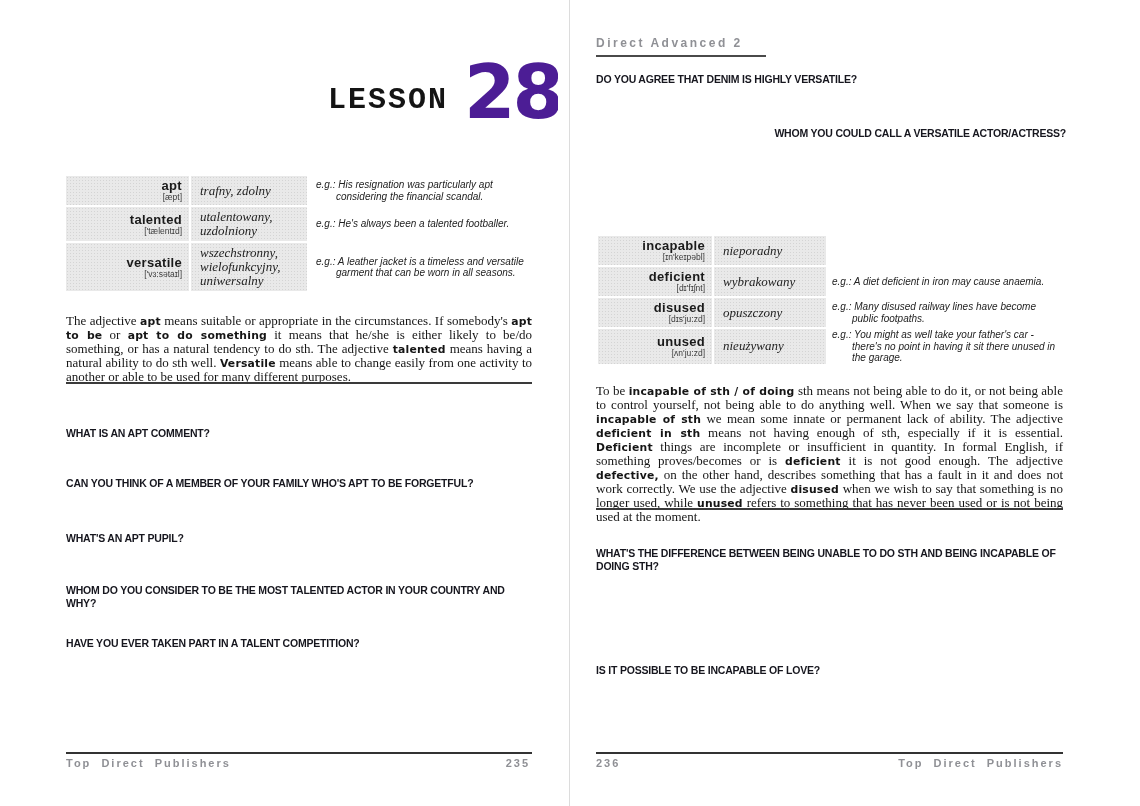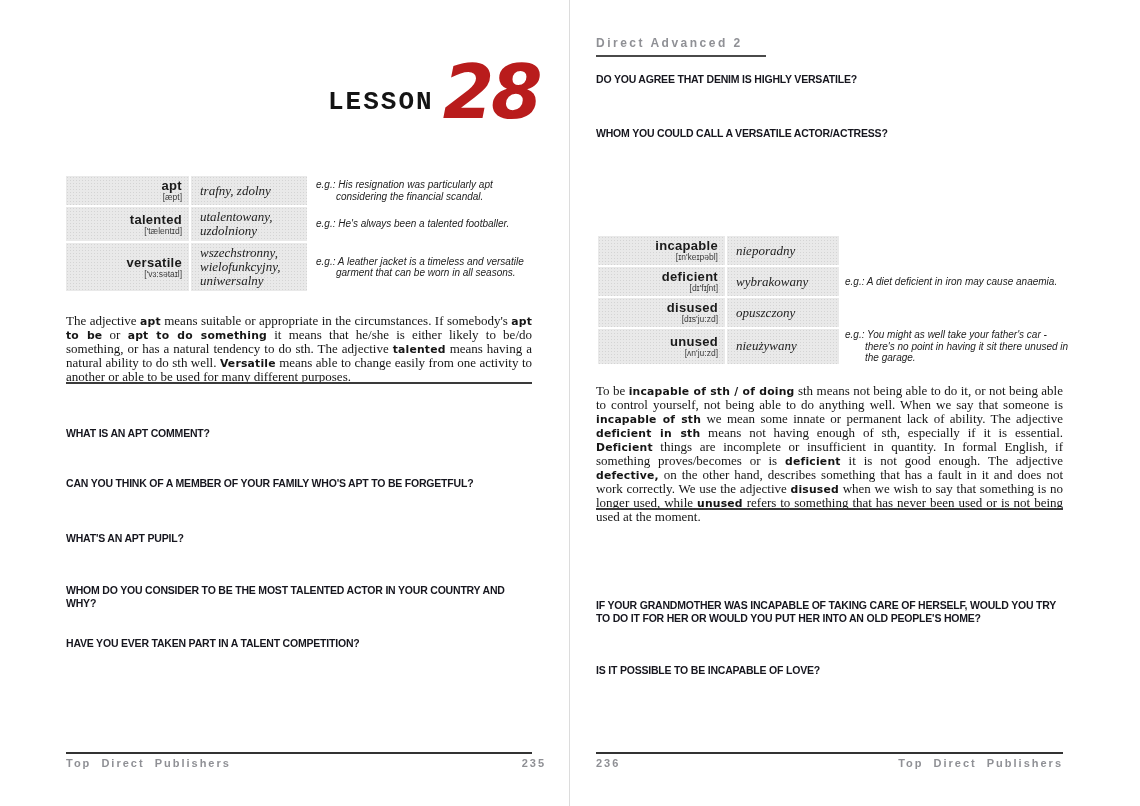--- a/index.html
+++ b/index.html
@@ -10,25 +10,25 @@
   }
   .page { position:absolute; top:0; width:570px; height:806px; background:#fff; }
   #page-left { left:0; }
   #page-right { left:558px; }
   .gutter { position:absolute; left:569px; top:0; width:1px; height:806px; background:#dcdcdc; }
 
   
   .lesson-header { position:absolute; top:62px; left:328px; display:flex; align-items:flex-end; }
   .lesson-word {
     font-family:"Liberation Mono", monospace; font-weight:bold;
-    font-size:26px; letter-spacing:2px; color:#141414; padding-bottom:6px;
+    font-size:30px; letter-spacing:2px; color:#141414; padding-bottom:6px;
   }
   .lesson-number {
     font-family:"DejaVu Sans", sans-serif; font-weight:bold;
-    font-size:74px; line-height:0.82; color:#b91c1c; letter-spacing:-3px; margin-left:9px;font-style:italic;
+    font-size:74px; line-height:0.82; color:#4c1d95; letter-spacing:-3px; margin-left:16px;
   }
 
   
   .run-header {
     position:absolute; top:36px; left:38px; width:170px;
     font-weight:bold; font-size:12px; letter-spacing:2.5px; color:#8f9095;
     border-bottom:2px solid #4a4a4a; padding-bottom:5px;
   }
 
   
@@ -50,21 +50,21 @@
     font-family:"Liberation Serif", serif; font-style:italic; font-size:13px;
     color:#222; padding:3px 4px 3px 9px; line-height:14px;
   }
   .vexample { display:flex; align-items:center; font-style:italic; font-size:10px; line-height:11.5px; color:#222; }
   .vexample span { display:block; padding-left:20px; text-indent:-20px; }
 
   #vocab-left .word-cell { width:123px; }
   #vocab-left .trans-cell { width:116px; }
   #vocab-left .vexample { margin-left:9px; width:216px; }
 
-  #vocab-right .word-cell { width:127px; min-height:26px; }
+  #vocab-right .word-cell { width:114px; min-height:26px; }
   #vocab-right .trans-cell { width:112px; }
   #vocab-right .vexample { margin-left:6px; width:228px; }
 
   
   .para {
     position:absolute; font-family:"Liberation Serif", serif;
     font-size:13px; line-height:14px; text-align:justify; color:#151515;
   }
   .para .term {
     font-family:"DejaVu Sans", sans-serif; font-weight:bold;
@@ -135,29 +135,29 @@
   <div class="divider" style="top:382px; left:66px; width:466px;"></div>
 
   <div class="question" style="top:427px; left:66px; width:466px;">WHAT IS AN APT COMMENT?</div>
   <div class="question" style="top:477px; left:66px; width:466px;">CAN YOU THINK OF A MEMBER OF YOUR FAMILY WHO'S APT TO BE FORGETFUL?</div>
   <div class="question" style="top:532px; left:66px; width:466px;">WHAT'S AN APT PUPIL?</div>
   <div class="question" style="top:584px; left:66px; width:466px;">WHOM DO YOU CONSIDER TO BE THE MOST TALENTED ACTOR IN YOUR COUNTRY AND WHY?</div>
   <div class="question" style="top:637px; left:66px; width:466px;">HAVE YOU EVER TAKEN PART IN A TALENT COMPETITION?</div>
 
   <div class="footer-rule" style="left:66px; width:466px;"></div>
   <div class="footer-text" style="left:66px;">Top Direct Publishers</div>
-  <div class="footer-text page-num" style="right:24px;text-align:center;">235</div>
+  <div class="footer-text page-num" style="right:40px;text-align:center;">235</div>
 </div>
 
 <div class="page" id="page-right">
 
   <div class="run-header">Direct Advanced 2</div>
 
   <div class="question" style="top:73px; left:38px; width:470px;">DO YOU AGREE THAT DENIM IS HIGHLY VERSATILE?</div>
-  <div class="question" style="top:127px; left:38px; width:470px;">WHOM YOU COULD CALL A VERSATILE ACTOR/ACTRESS?</div>
+  <div class="question" style="top:127px; left:38px; width:470px;text-align:right;">WHOM YOU COULD CALL A VERSATILE ACTOR/ACTRESS?</div>
 
   <div class="vocab-table" id="vocab-right" style="top:236px; left:40px;">
     <div class="vrow">
       <div class="vcell word-cell">
         <div class="vword">incapable</div>
         <div class="vphon">[ɪn'keɪpəbl]</div>
       </div>
       <div class="vcell trans-cell">nieporadny</div>
     </div>
     <div class="vrow">
@@ -169,38 +169,41 @@
       <div class="vexample">
           <span>e.g.: A diet deficient in iron may cause anaemia.</span>
         </div>
     </div>
     <div class="vrow">
       <div class="vcell word-cell">
         <div class="vword">disused</div>
         <div class="vphon">[dɪs'ju:zd]</div>
       </div>
       <div class="vcell trans-cell">opuszczony</div>
+      <div class="vexample">
+          <span>e.g.: Many disused railway lines have become public footpaths.</span>
+        </div>
     </div>
     <div class="vrow">
       <div class="vcell word-cell">
         <div class="vword">unused</div>
         <div class="vphon">[ʌn'ju:zd]</div>
       </div>
       <div class="vcell trans-cell">nieużywany</div>
       <div class="vexample">
           <span>e.g.: You might as well take your father's car - there's no point in having it sit there unused in the garage.</span>
         </div>
     </div>
   </div>
 
   <div class="para" style="top:384px; left:38px; width:467px;"><span>To be </span><span class="term">incapable of sth / of doing</span><span> sth means not being able to do it, or not being able to control yourself, not being able to do anything well. When we say that someone is </span><span class="term">incapable of sth</span><span> we mean some innate or permanent lack of ability. The adjective </span><span class="term">deficient in sth</span><span> means not having enough of sth, especially if it is essential. </span><span class="term">Deficient</span><span> things are incomplete or insufficient in quantity. In formal English, if something proves/becomes or is </span><span class="term">deficient</span><span> it is not good enough. The adjective </span><span class="term">defective,</span><span> on the other hand, describes something that has a fault in it and does not work correctly. We use the adjective </span><span class="term">disused</span><span> when we wish to say that something is no longer used, while </span><span class="term">unused</span><span> refers to something that has never been used or is not being used at the moment.</span></div>
 
   <div class="divider" style="top:508px; left:38px; width:467px;"></div>
 
-  <div class="question" style="top:599px; left:38px; width:470px;">IF YOUR GRANDMOTHER WAS INCAPABLE OF TAKING CARE OF HERSELF, WOULD YOU TRY TO DO IT FOR HER OR WOULD YOU PUT HER INTO AN OLD PEOPLE'S HOME?</div>
+  <div class="question" style="top:547px; left:38px; width:470px;">WHAT'S THE DIFFERENCE BETWEEN BEING UNABLE TO DO STH AND BEING INCAPABLE OF DOING STH?</div>
   <div class="question" style="top:664px; left:38px; width:470px;">IS IT POSSIBLE TO BE INCAPABLE OF LOVE?</div>
 
   <div class="footer-rule" style="left:38px; width:467px;"></div>
   <div class="footer-text page-num" style="left:38px;">236</div>
   <div class="footer-text" style="right:65px;">Top Direct Publishers</div>
 </div>
 
 <div class="gutter"></div>
 
 </body></html>

